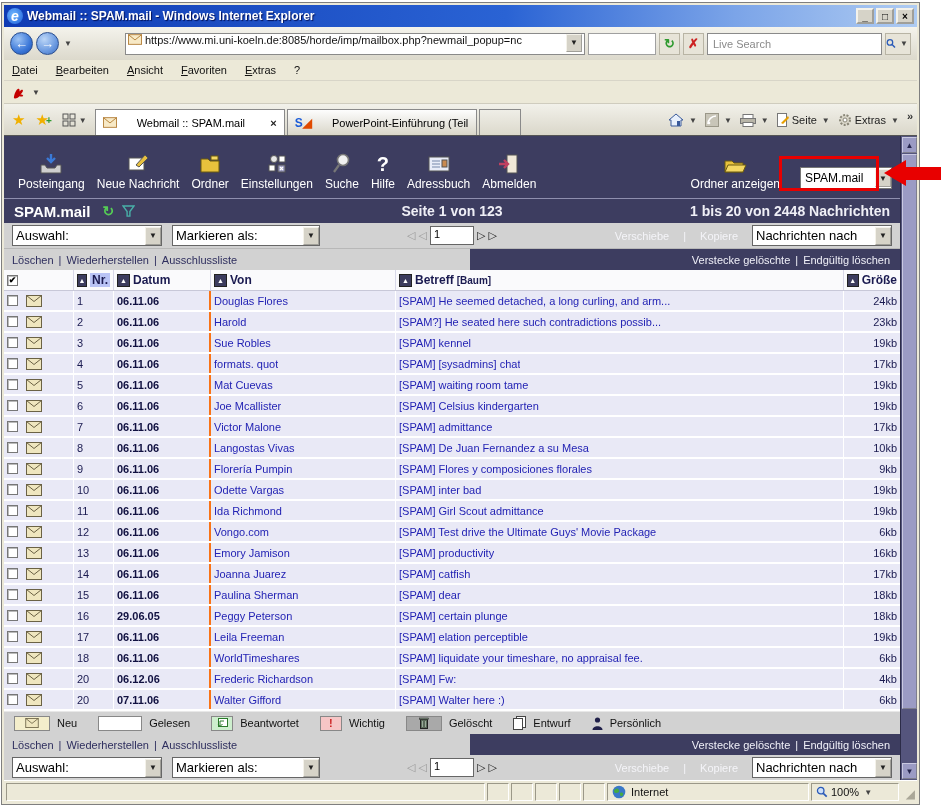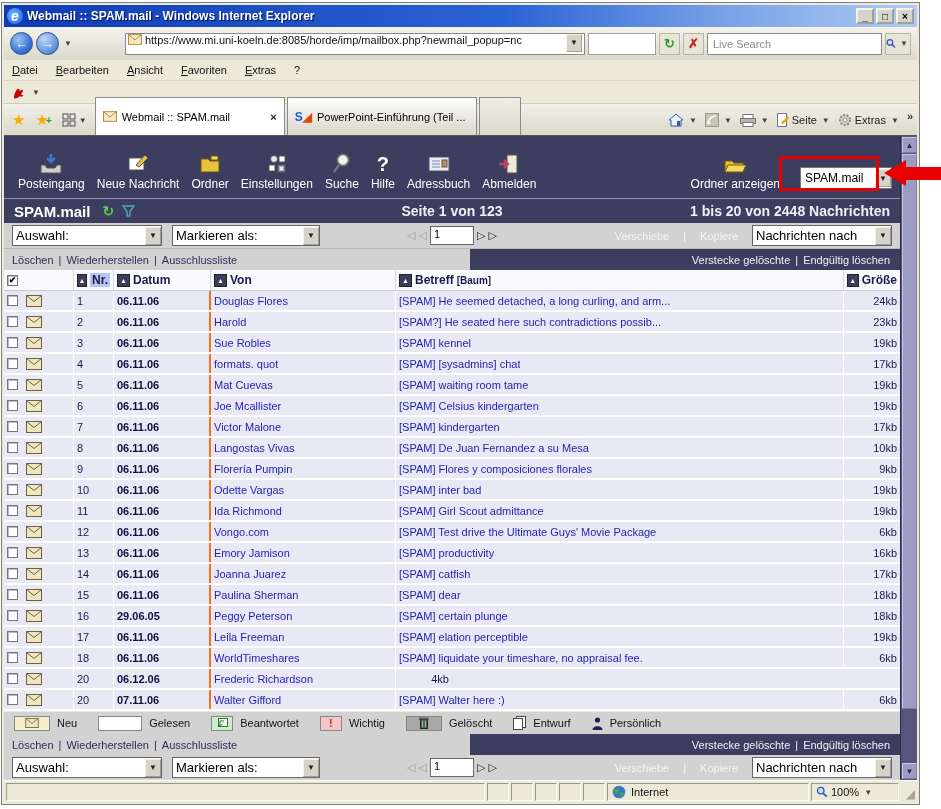--- a/index.html
+++ b/index.html
@@ -42,21 +42,21 @@
   .menu-row { height:21px; display:flex; align-items:center; padding:0 8px; gap:18px; border-bottom:1px solid #d8d5c8; flex:0 0 auto;}
   .menu-item { font-size:11px; color:#111; }
   .menu-item::first-letter { text-decoration:underline; }
 
   
   .pdf-row { height:23px; display:flex; align-items:center; padding:0 8px; gap:3px; border-bottom:1px solid #cfccbe; flex:0 0 auto;}
 
   
   .tab-row { height:31px; display:flex; align-items:flex-end; padding:0 4px; gap:2px; flex:0 0 auto; background:linear-gradient(#f2f1ea,#dad7ca);}
   .tb-btn { height:24px; display:flex; align-items:center; padding:0 4px; gap:1px; margin-bottom:3px;}
-  .tab { height:38px; display:flex; align-items:center; gap:5px; padding:0 7px; font-size:11px; border:1px solid #8a8a8a; border-bottom:none; }
+  .tab { height:26px; display:flex; align-items:center; gap:20px; padding:0 7px; font-size:11px; border:1px solid #8a8a8a; border-bottom:none; }
   .tab.active { background:#ffffff; width:190px; }
   .tab.inactive { background:linear-gradient(#fdfdfd,#d9d6c9); width:190px; }
   .tab.stub { width:42px; background:linear-gradient(#efeee7,#dcd9cc); }
   .tab .tlabel { white-space:nowrap; overflow:hidden; flex:1 1 auto;}
   .tab .close { font-weight:bold; font-size:11px; color:#222; }
   .cmd-group { margin-left:auto; display:flex; align-items:center; gap:6px; margin-bottom:5px; }
   .cmd-item { display:flex; align-items:center; gap:3px; font-size:11px; color:#222; }
   .chev { font-weight:bold; color:#333; font-size:11px; margin-bottom:8px;}
 
   
@@ -539,21 +539,21 @@
                 <rect x="0.5" y="0.5" width="15" height="11" fill="#efe6bf" stroke="#6b6245"></rect>
                 <path d="M0.5,0.5 L8,6.5 L15.5,0.5" fill="none" stroke="#6b6245"></path>
               </svg>
             </span>
             <span class="cell c-nr">7</span>
             <span class="cell c-datum">06.11.06</span>
             <span class="cell c-von">
               <a>Victor Malone</a>
             </span>
             <span class="cell c-betreff">
-              <a>[SPAM] kindergarten</a>
+              <a>[SPAM] admittance</a>
             </span>
             <span class="cell c-groesse">17kb</span>
           </div>
           <div class="mrow">
             <span class="cell c-sel">
               <span class="cb"></span>
               <svg class="env" width="16" height="12" viewBox="0 0 16 12">
                 <rect x="0.5" y="0.5" width="15" height="11" fill="#efe6bf" stroke="#6b6245"></rect>
                 <path d="M0.5,0.5 L8,6.5 L15.5,0.5" fill="none" stroke="#6b6245"></path>
               </svg>
@@ -753,20 +753,23 @@
               <span class="cb"></span>
               <svg class="env" width="16" height="12" viewBox="0 0 16 12">
                 <rect x="0.5" y="0.5" width="15" height="11" fill="#efe6bf" stroke="#6b6245"></rect>
                 <path d="M0.5,0.5 L8,6.5 L15.5,0.5" fill="none" stroke="#6b6245"></path>
               </svg>
             </span>
             <span class="cell c-nr">20</span>
             <span class="cell c-datum">06.12.06</span>
             <span class="cell c-von">
               <a>Frederic Richardson</a>
+            </span>
+            <span class="cell c-betreff">
+              <a>[SPAM] Fw:</a>
             </span>
             <span class="cell c-groesse">4kb</span>
           </div>
           <div class="mrow">
             <span class="cell c-sel">
               <span class="cb"></span>
               <svg class="env" width="16" height="12" viewBox="0 0 16 12">
                 <rect x="0.5" y="0.5" width="15" height="11" fill="#efe6bf" stroke="#6b6245"></rect>
                 <path d="M0.5,0.5 L8,6.5 L15.5,0.5" fill="none" stroke="#6b6245"></path>
               </svg>

